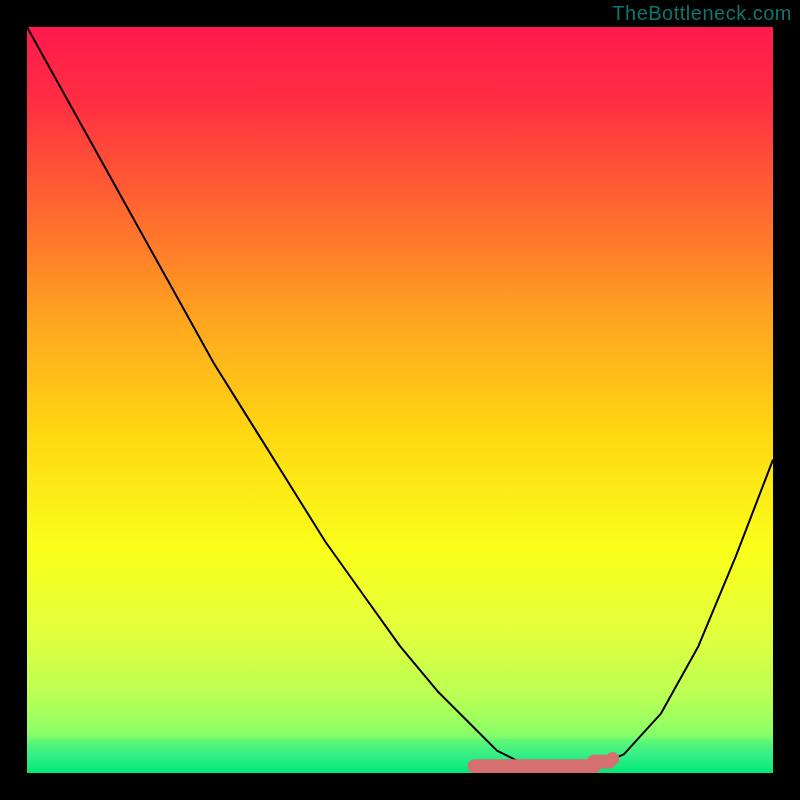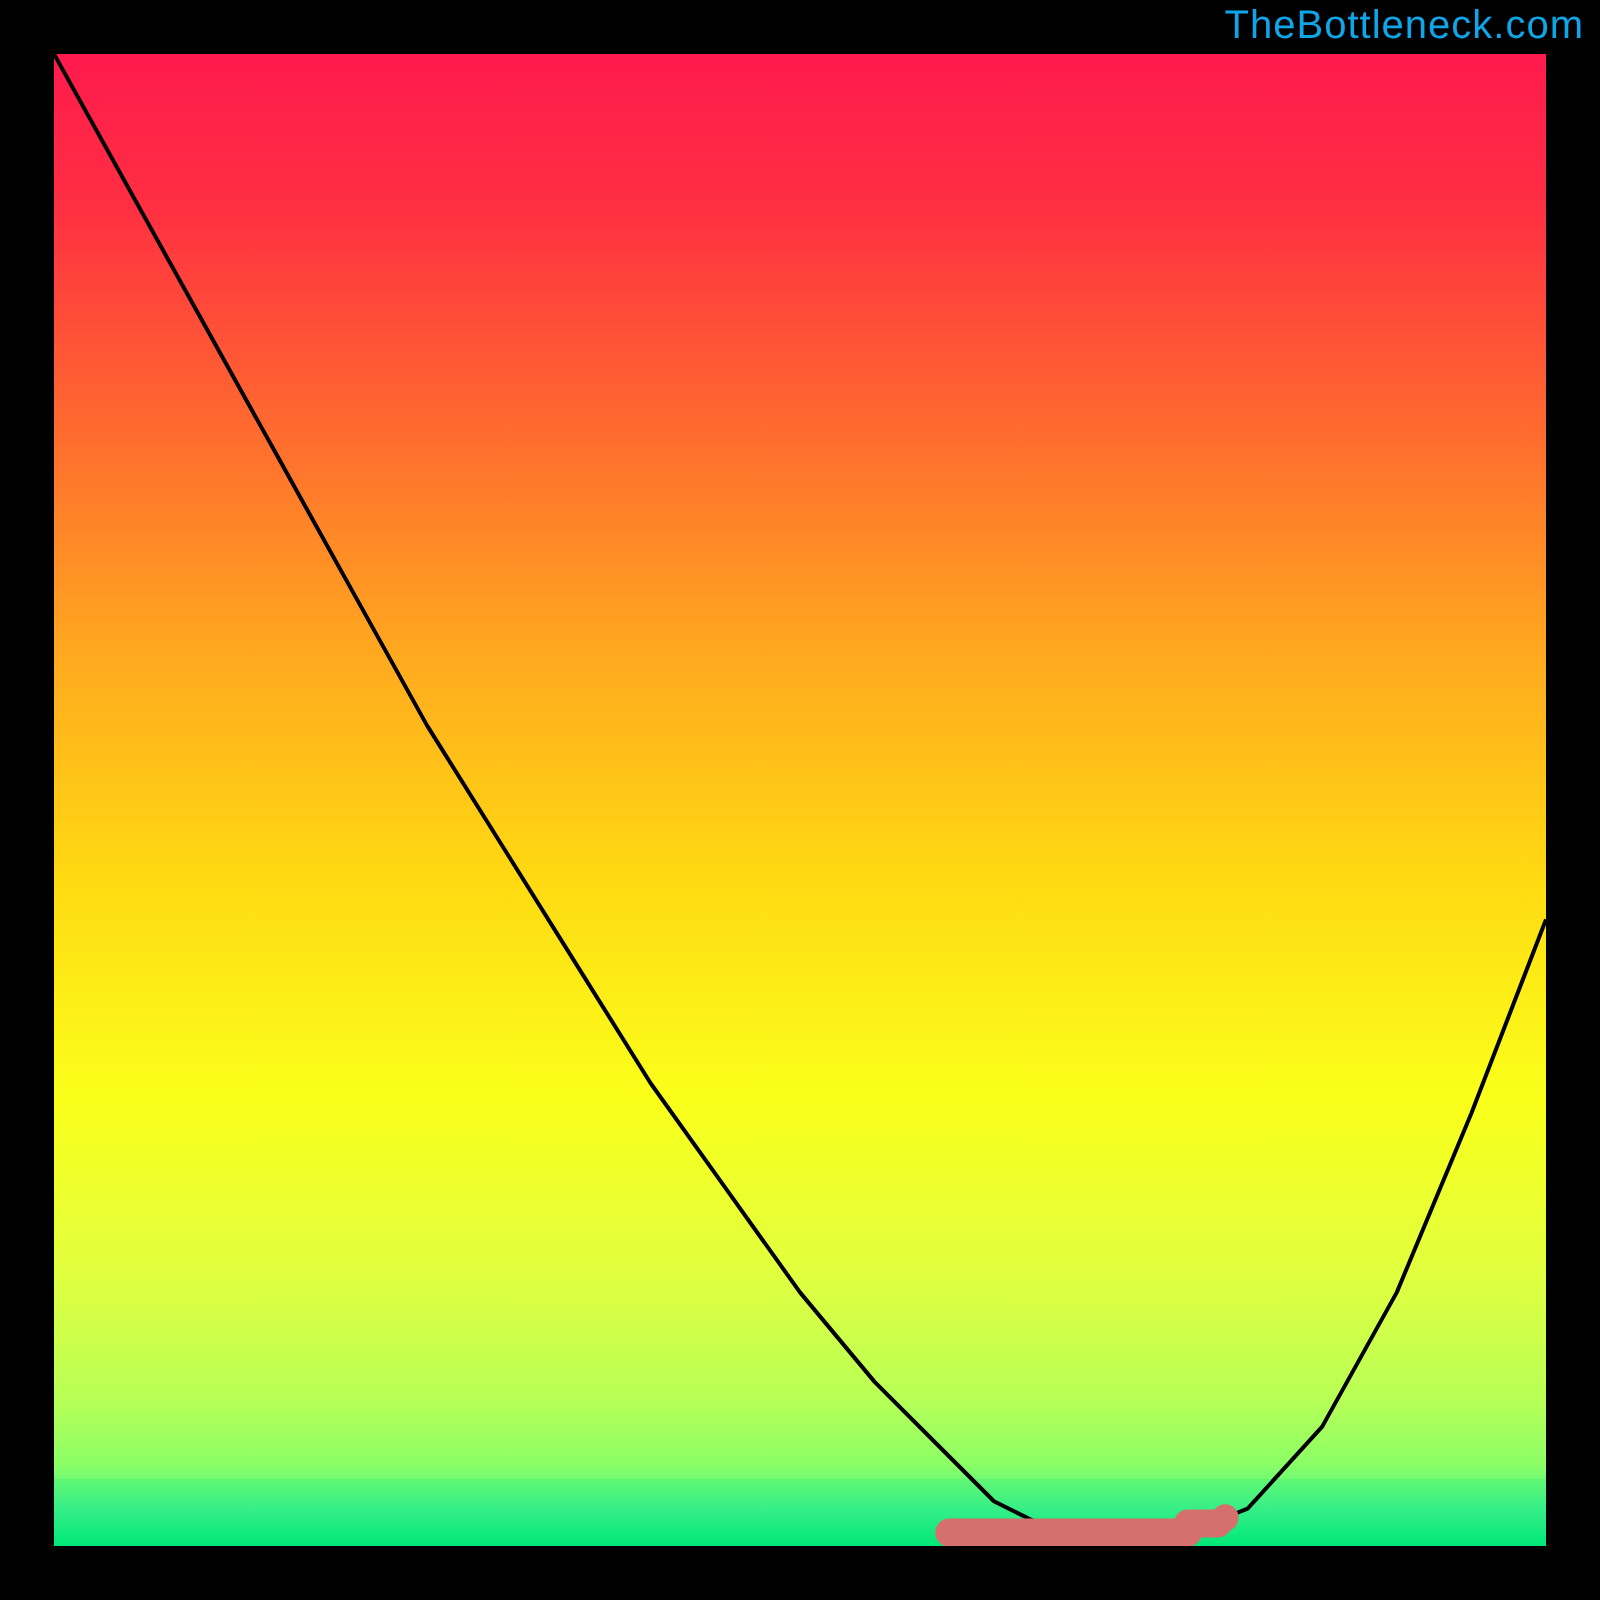--- a/index.html
+++ b/index.html
@@ -14,21 +14,21 @@
   .outer {
     position: relative;
     width: 800px;
     height: 800px;
     background: #000;
   }
   .watermark {
     position: absolute;
     top: 2px;
     right: 8px;
-    color: #0ea5e9;
+    color: #0f766e;
     font-size: 20px;
     font-weight: 500;
     letter-spacing: 0.5px;
     z-index: 5;
   }
   .plot {
     position: absolute;
     left: 27px;
     top: 27px;
     width: 746px;

